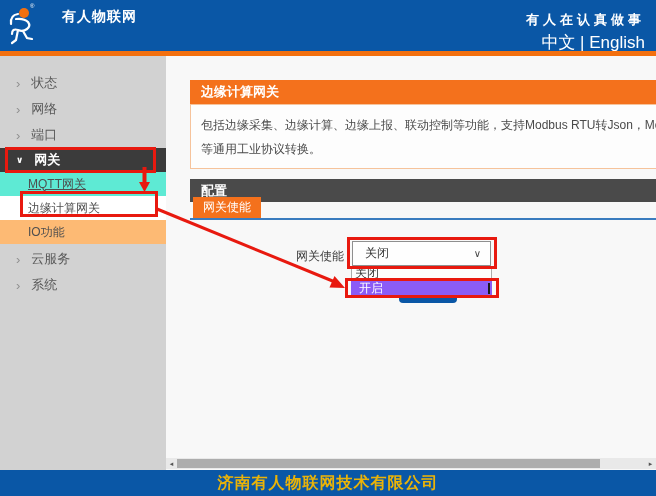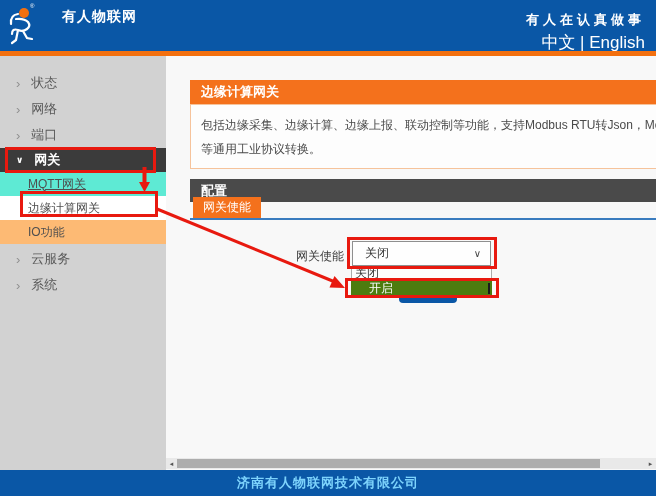--- a/index.html
+++ b/index.html
@@ -41,22 +41,22 @@
   .tab-line { position:absolute; left:24px; top:162px; width:500px; height:2px; background:#3A7CBF; }
 
   .form-label { position:absolute; left:100px; top:192px; width:78px; text-align:right; font-size:12px; color:#3d3d3d; }
   .select { position:absolute; left:186px; top:185px; width:139px; height:25px; background:#FEFEFE;
             border:1px solid #8F8F8F; font-size:12px; color:#333; line-height:23px; padding-left:12px;
             cursor:pointer; z-index:2; }
   .select .caret { position:absolute; right:9px; top:0; font-size:10px; color:#444; }
   .dropdown { position:absolute; left:185px; top:210px; width:141px; z-index:2; }
   .opt1 { height:15px; background:#FDFDFD; border:1px solid #ABABAB; font-size:12px; color:#333;
           line-height:13px; padding-left:3px; cursor:pointer; }
-  .opt2 { position:relative; height:15px; background:#4d7c0f; font-size:12px; color:#fff;
-          line-height:15px; padding-left:18px; cursor:pointer; }
+  .opt2 { position:relative; height:15px; background:#8b5cf6; font-size:12px; color:#fff;
+          line-height:15px; padding-left:8px; cursor:pointer; }
   .opt2 .dd-bar { position:absolute; right:2px; top:2px; width:2px; height:11px; background:#1b1b1b; }
   .save-btn { position:absolute; left:233px; top:234px; width:58px; height:13px; background:#0A57A6;
               border-radius:4px; z-index:1; cursor:pointer; border:none; }
 
   
   .ann { position:absolute; border:3px solid #E8190F; z-index:10; pointer-events:none; }
   .r1 { left:5px; top:147px; width:151px; height:26px; }
   .r2 { left:20px; top:191px; width:138px; height:26px; }
   .r3 { left:347px; top:237px; width:150px; height:32px; }
   .r4 { left:345px; top:278px; width:154px; height:20px; }
@@ -65,21 +65,21 @@
   
   .hscroll { position:absolute; left:166px; top:458px; width:490px; height:11px; background:#E9E9E9; cursor:pointer; }
   .hs-left, .hs-right { position:absolute; top:0; width:11px; height:11px; font-size:7px; color:#555;
                         text-align:center; line-height:11px; cursor:pointer; }
   .hs-left { left:0; } .hs-right { right:0; }
   .hs-thumb { position:absolute; left:11px; top:1px; width:423px; height:9px; background:#ADADAD; cursor:grab; }
 
   
   .footer { position:absolute; left:0; top:470px; width:656px; height:26px; background:#0A57A6;
             display:flex; align-items:center; justify-content:center; gap:36px; }
-  .footer span, .footer a { color:#7dd3fc; font-size:13px; font-weight:bold; letter-spacing:1px; text-decoration:none; }
+  .footer span, .footer a { color:#eab308; font-size:16px; font-weight:bold; letter-spacing:1px; text-decoration:none; }
 </style>
 </head>
 <body>
 
 <div class="page">
 
   <div class="header">
     <svg class="logo" viewBox="0 0 30 42">
       <circle cx="17" cy="8" r="5" fill="#F3700F"></circle>
       <path d="M4 19 Q3 10 11 9 M9 14 Q17 13 21 17 Q24 21 20 24 Q16 27 11 25 Q5 23 5 29 M11 25 L9 35 L5 38 M16 26 L20 33 L25 34" fill="none" stroke="#FFFFFF" stroke-width="2.2" stroke-linecap="round"></path>

